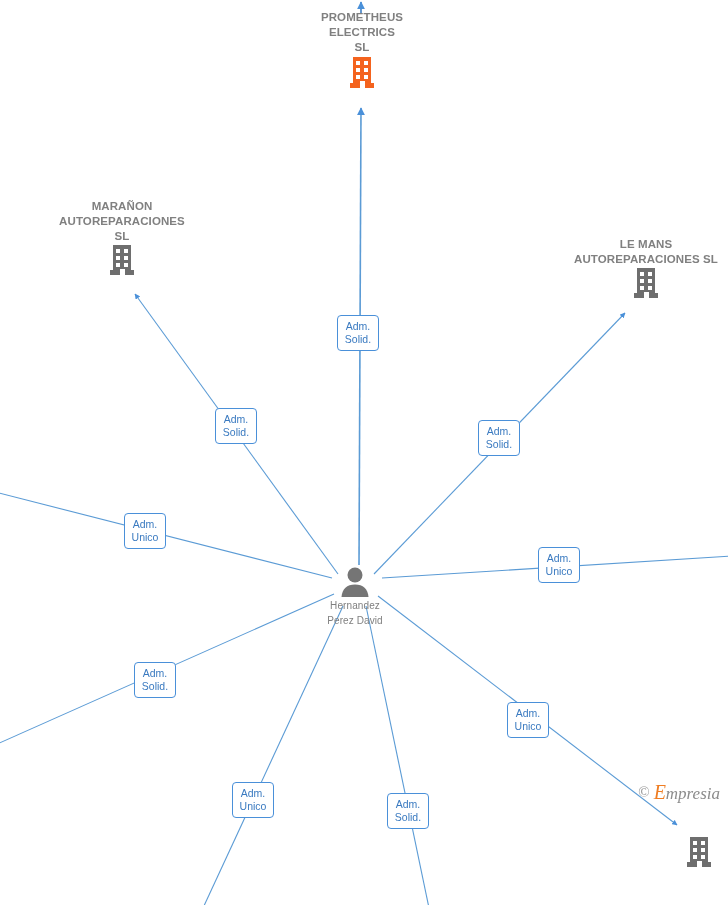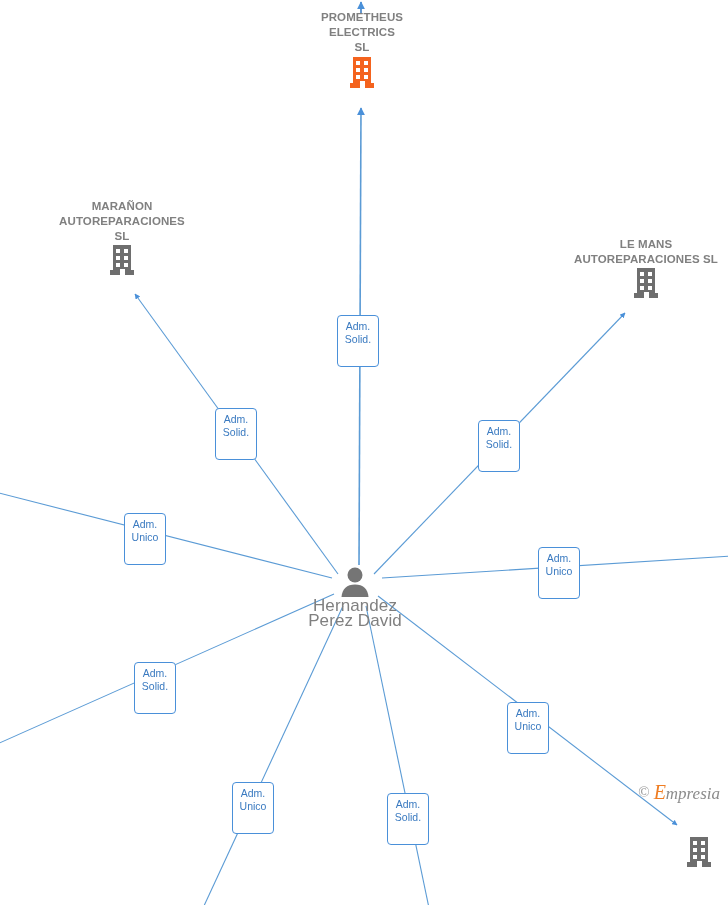--- a/index.html
+++ b/index.html
@@ -39,38 +39,38 @@
     line-height: 15px;
     color: #808080;
     letter-spacing: 0.1px;
     white-space: pre-line;
   }
   .node-label.company {
     font-weight: bold;
   }
   .node-label.person {
     font-weight: normal;
-    font-size: 17px;
+    font-size: 10px;
   }
   .node-icon {
     display: block;
     margin: 0 auto;
     line-height: 0;
   }
   .edge-label {
     position: absolute;
     box-sizing: border-box;
     border: 1px solid #4a90d9;
     border-radius: 4px;
     background: #ffffff;
     color: #3a7ac0;
     font-size: 10.5px;
     line-height: 13px;
     text-align: center;
-    padding: 4px 5px 20px 5px;
+    padding: 4px 5px 4px 5px;
     width: 42px;
     white-space: pre-line;
   }
   #watermark {
     position: absolute;
     right: 8px;
     bottom: 5px;
     display: flex;
     align-items: center;
     gap: 4px;

